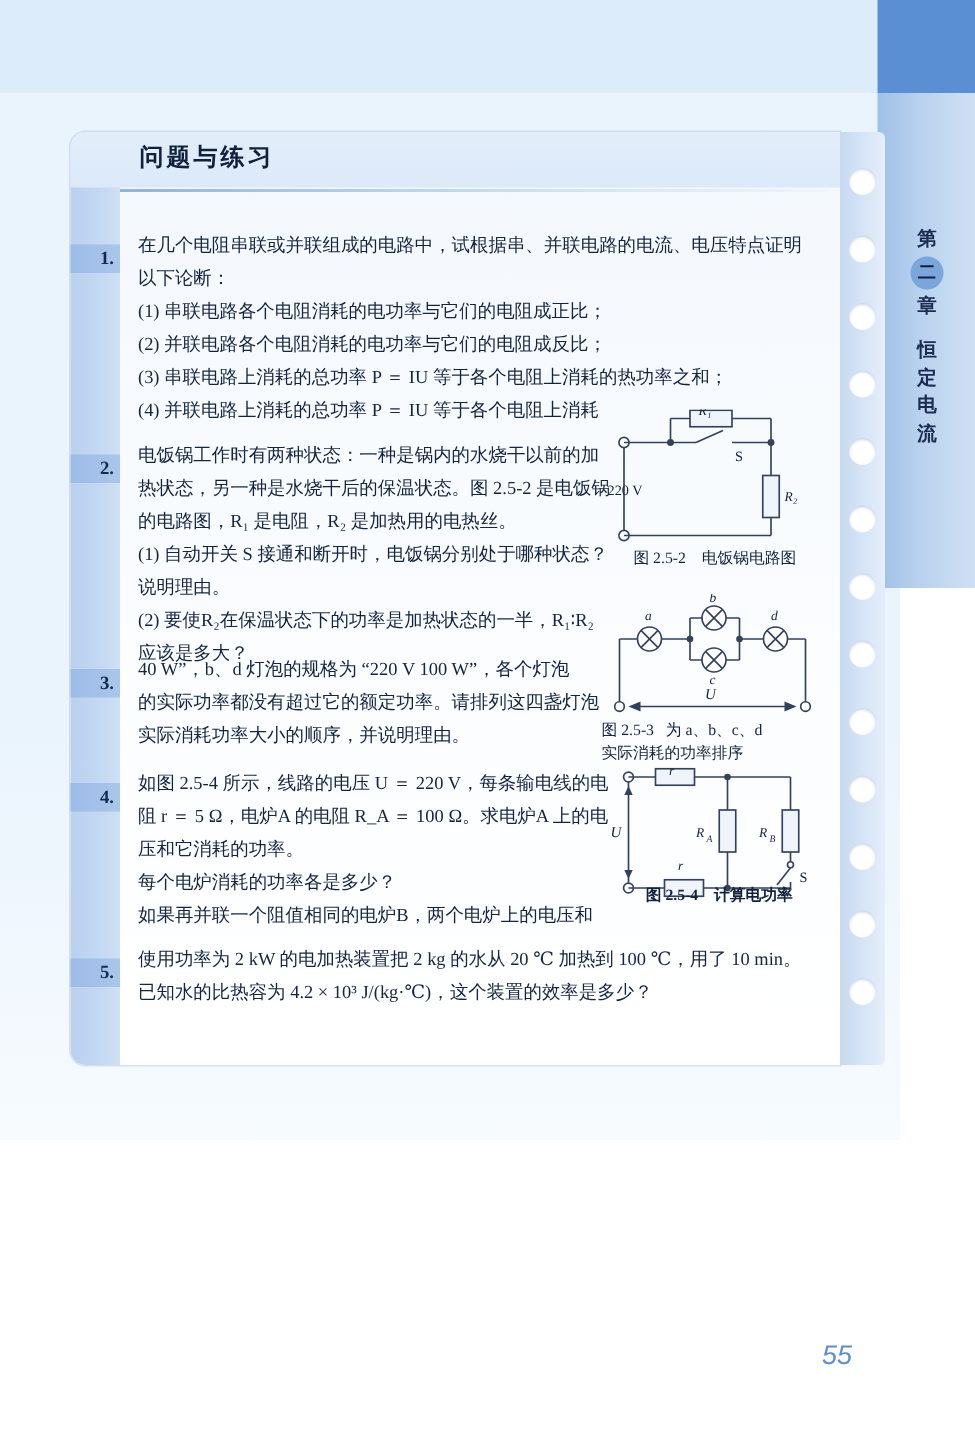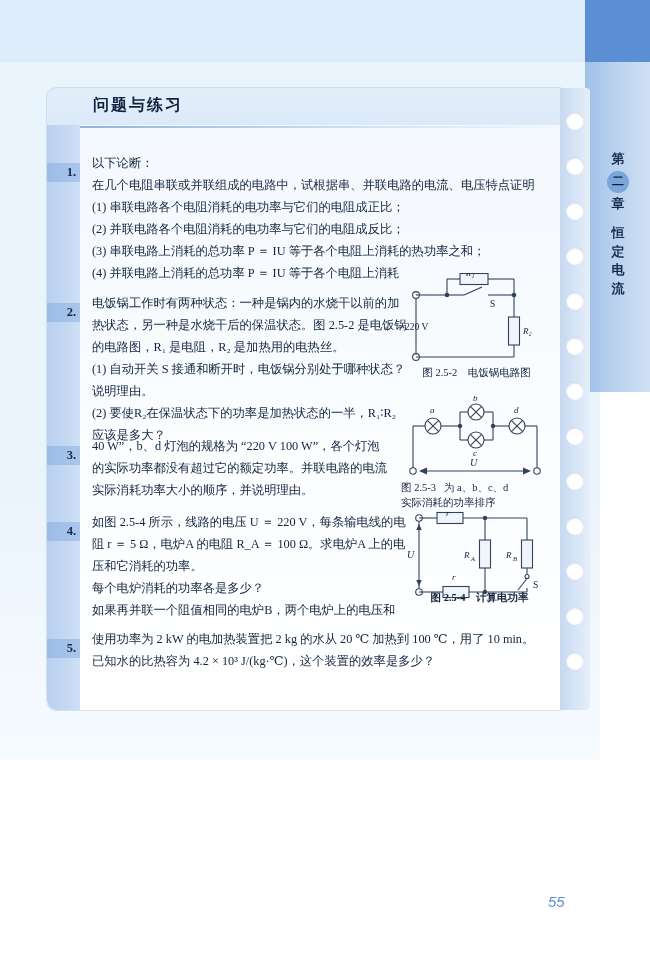--- a/index.html
+++ b/index.html
@@ -100,21 +100,21 @@
   
   .fig{position:absolute;}
   .figcap{
     font-size:10.5px;color:#12223c;text-align:center;
     line-height:15px;white-space:nowrap;
   }
 
   
   .pageno{
     position:absolute;left:548px;top:893px;
-    color:#5b8fd4;font-size:15px;font-style:italic;
+    color:#5b8fd4;font-size:18px;font-style:italic;
     font-family:"Liberation Sans","DejaVu Sans",sans-serif;
   }
   .bottom-white{
     position:absolute;left:0;top:760px;width:650px;height:200px;background:#ffffff;
   }
 </style>
 </head>
 <body>
 
 <div class="page-bg"></div>
@@ -135,43 +135,43 @@
 </div>
 
 <div class="card">
   <div class="card-leftstrip"></div>
   <div class="card-topband"></div>
   <div class="title">问题与练习</div>
   <div class="title-rule"></div>
 
   <div class="qnum" style="top:75px;">1.</div>
   <div class="qbody" style="top:64px;">
+    <p>在几个电阻串联或并联组成的电路中，试根据串、并联电路的电流、电压特点证明</p>
     <p>以下论断：</p>
-    <p>在几个电阻串联或并联组成的电路中，试根据串、并联电路的电流、电压特点证明</p>
     <p>(1) 串联电路各个电阻消耗的电功率与它们的电阻成正比；</p>
     <p>(2) 并联电路各个电阻消耗的电功率与它们的电阻成反比；</p>
     <p>(3) 串联电路上消耗的总功率 P ＝ IU 等于各个电阻上消耗的热功率之和；</p>
     <p>(4) 并联电路上消耗的总功率 P ＝ IU 等于各个电阻上消耗</p>
   </div>
 
   <div class="qnum" style="top:215px;">2.</div>
   <div class="qbody" style="top:204px;width:300px;">
     <p>电饭锅工作时有两种状态：一种是锅内的水烧干以前的加</p>
     <p>热状态，另一种是水烧干后的保温状态。图 2.5-2 是电饭锅</p>
     <p>的电路图，R₁ 是电阻，R₂ 是加热用的电热丝。</p>
     <p>(1) 自动开关 S 接通和断开时，电饭锅分别处于哪种状态？</p>
     <p>说明理由。</p>
     <p>(2) 要使R₂在保温状态下的功率是加热状态的一半，R₁∶R₂</p>
     <p>应该是多大？</p>
   </div>
 
   <div class="qnum" style="top:358px;">3.</div>
   <div class="qbody" style="top:347px;width:300px;">
     <p>40 W”，b、d 灯泡的规格为 “220 V  100 W”，各个灯泡</p>
-    <p>的实际功率都没有超过它的额定功率。并联电路的电流</p>
+    <p>的实际功率都没有超过它的额定功率。请排列这四盏灯泡</p>
     <p>实际消耗功率大小的顺序，并说明理由。</p>
   </div>
 
   <div class="qnum" style="top:434px;">4.</div>
   <div class="qbody" style="top:423px;width:300px;">
     <p>如图 2.5-4 所示，线路的电压 U ＝ 220 V，每条输电线的电</p>
     <p>阻 r ＝ 5 Ω，电炉A 的电阻 R_A ＝ 100 Ω。求电炉A 上的电</p>
     <p>压和它消耗的功率。</p>
     <p>每个电炉消耗的功率各是多少？</p>
     <p>如果再并联一个阻值相同的电炉B，两个电炉上的电压和</p>

